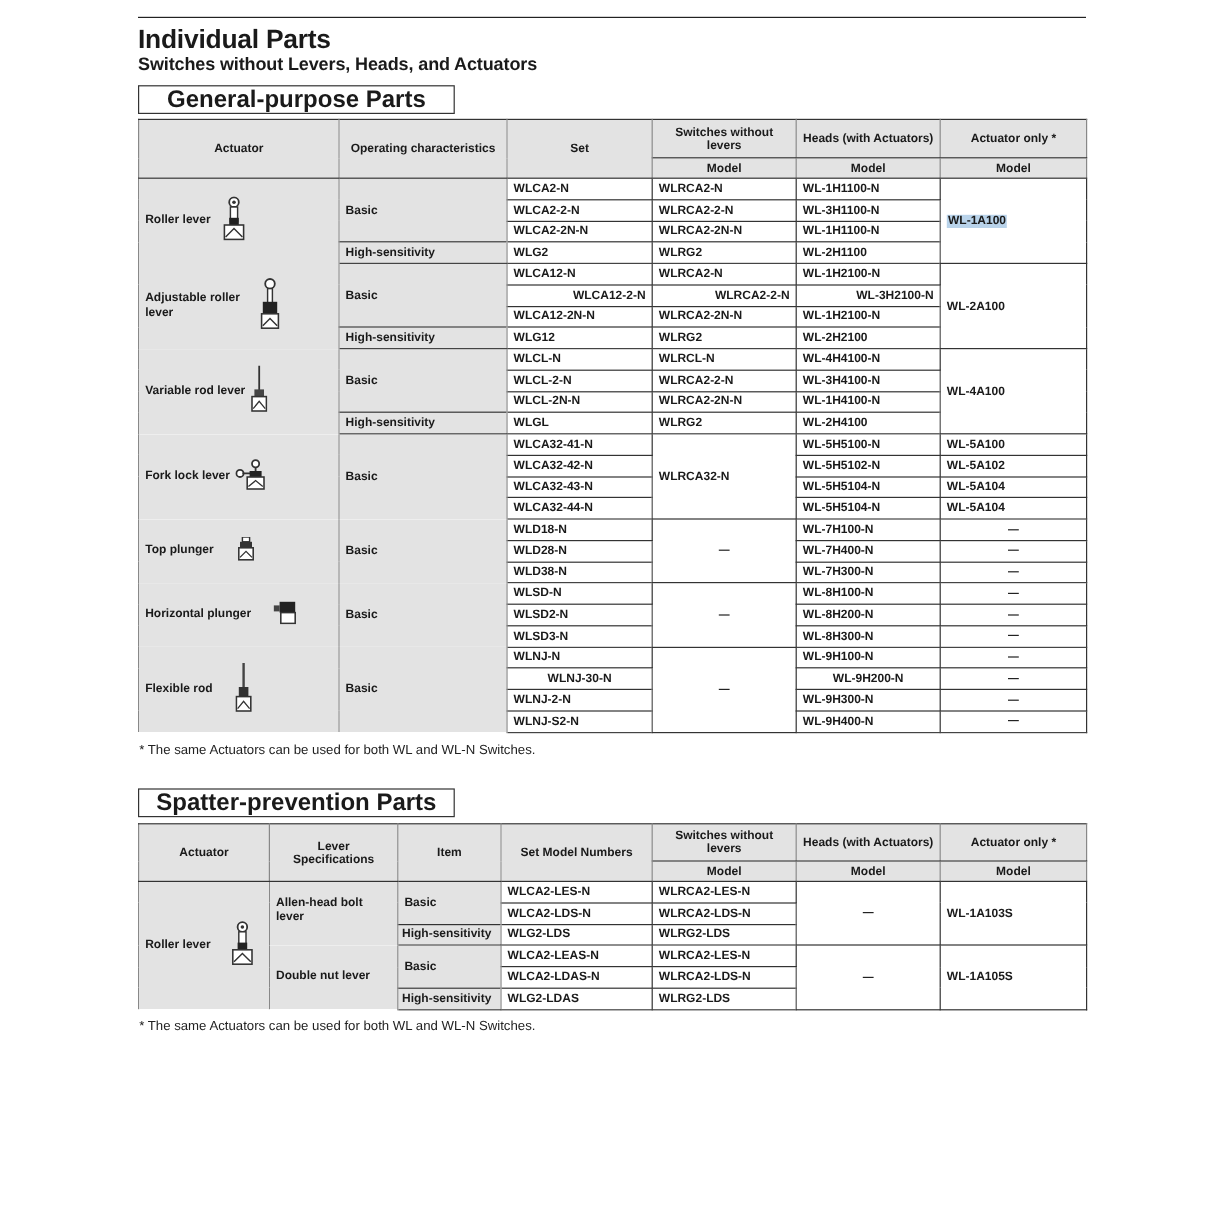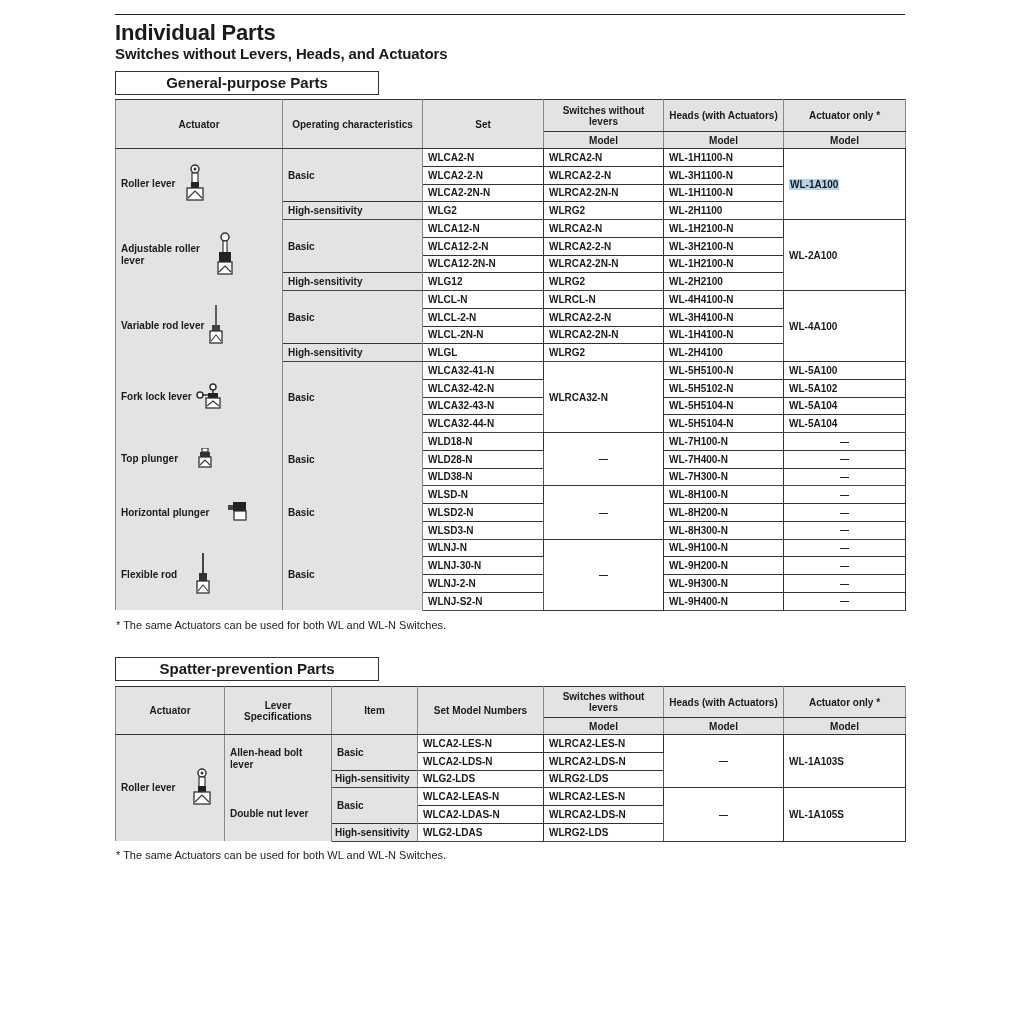--- a/index.html
+++ b/index.html
@@ -2,21 +2,21 @@
 <html><head>
 <meta charset="utf-8">
 <style>
   html, body { margin: 0; padding: 0; background: #ffffff; }
   body { width: 1024px; height: 1024px; position: relative; overflow: hidden;
          font-family: "Liberation Sans", sans-serif; color: #1a1a1a; }
   .topline { position: absolute; left: 115px; top: 14px; width: 790px; height: 0; border-top: 1.5px solid #222; }
   .h1 { position: absolute; left: 115px; top: 20px; font-size: 22px; font-weight: bold; letter-spacing: -0.2px; }
   .h2 { position: absolute; left: 115px; top: 45px; font-size: 15px; font-weight: bold; letter-spacing: -0.1px; }
   .secbox { position: absolute; left: 115px; width: 262px; height: 22px; border: 1px solid #333;
-            font-size: 15px; font-weight: bold; text-align: center; line-height: 22px; background: #fff; }
+            font-size: 20px; font-weight: bold; text-align: center; line-height: 22px; background: #fff; }
   table.grid { position: absolute; left: 115px; border-collapse: collapse; table-layout: fixed;
                font-size: 10px; font-weight: bold; }
   table.grid td, table.grid th { padding: 0 5px; overflow: hidden; white-space: nowrap; }
   table.grid th { background: #e3e3e3; font-weight: bold; line-height: 11px;
                   border-left: 1px solid #888; border-right: 1px solid #888; border-bottom: 1px solid #333; }
   table.grid thead tr:first-child th { border-top: 1.5px solid #333; }
   th.sub { border-top: 1px solid #333; }
   td.gray { background: #e3e3e3; border-left: 1px solid #888; border-right: 1px solid #888; }
   td.white { background: #fff; border: 1px solid #333; border-left: 1px solid #555; }
   td.center { text-align: center; }
@@ -100,21 +100,21 @@
               <rect x="3" y="20" width="12" height="10" fill="#222"></rect>
               <rect x="2" y="30" width="14" height="12" fill="#fff" stroke="#333" stroke-width="1.3"></rect>
               <path d="M3 40 L9 34 L15 40" fill="none" stroke="#333" stroke-width="1.2"></path>
             </svg></span></td>
         <td class="gray" rowspan="3">Basic</td>
         <td class="white">WLCA12-N</td>
         <td class="white">WLRCA2-N</td>
         <td class="white">WL-1H2100-N</td>
         <td class="white" rowspan="4"><span>WL-2A100</span></td>
       </tr>
-      <tr style="height: 17.75px;">
+      <tr style="height: 17.75px; text-align: right;">
         <td class="white">WLCA12-2-N</td>
         <td class="white">WLRCA2-2-N</td>
         <td class="white">WL-3H2100-N</td>
       </tr>
       <tr style="height: 17.75px;">
         <td class="white">WLCA12-2N-N</td>
         <td class="white">WLRCA2-2N-N</td>
         <td class="white">WL-1H2100-N</td>
       </tr>
       <tr class="grpend" style="height: 17.75px;">
@@ -234,21 +234,21 @@
               <rect x="3" y="20" width="8" height="8" fill="#333"></rect>
               <rect x="1" y="28" width="12" height="12" fill="#fff" stroke="#333" stroke-width="1.3"></rect>
               <path d="M2 38 L7 32 L12 38" fill="none" stroke="#333" stroke-width="1.1"></path>
             </svg></span></td>
         <td class="gray" rowspan="4">Basic</td>
         <td class="white">WLNJ-N</td>
         <td class="white center" rowspan="4"><span class="dash"></span></td>
         <td class="white">WL-9H100-N</td>
         <td class="white center"><span class="dash"></span></td>
       </tr>
-      <tr style="height: 17.75px;">
+      <tr style="height: 17.75px; text-align: center;">
         <td class="white">WLNJ-30-N</td>
         <td class="white">WL-9H200-N</td>
         <td class="white center"><span class="dash"></span></td>
       </tr>
       <tr style="height: 17.75px; padding-left: 12px;">
         <td class="white">WLNJ-2-N</td>
         <td class="white">WL-9H300-N</td>
         <td class="white center"><span class="dash"></span></td>
       </tr>
       <tr class="grpend" style="height: 17.75px;">

